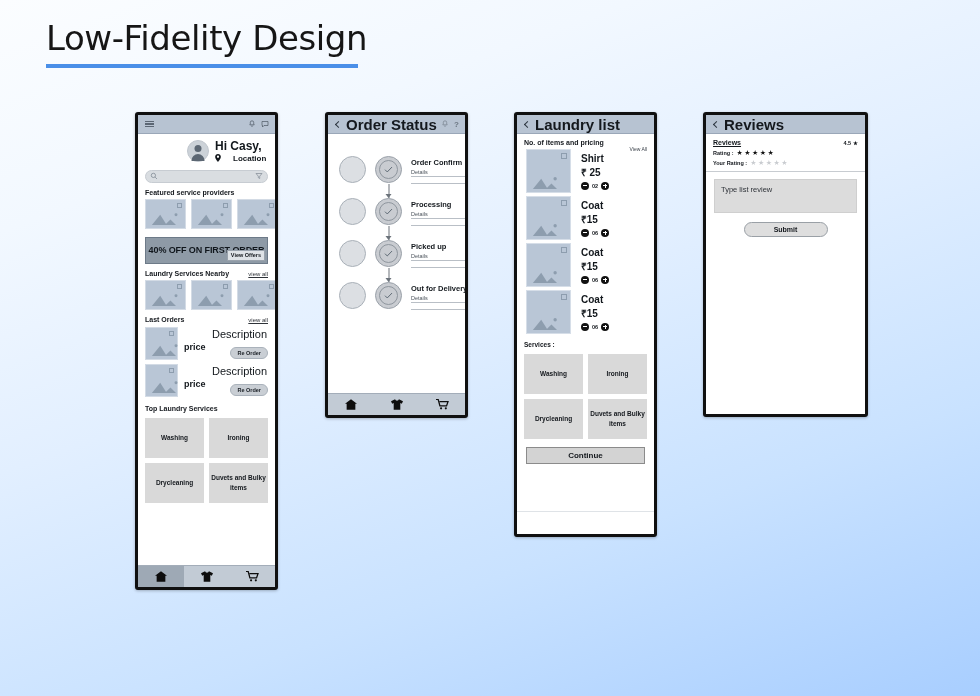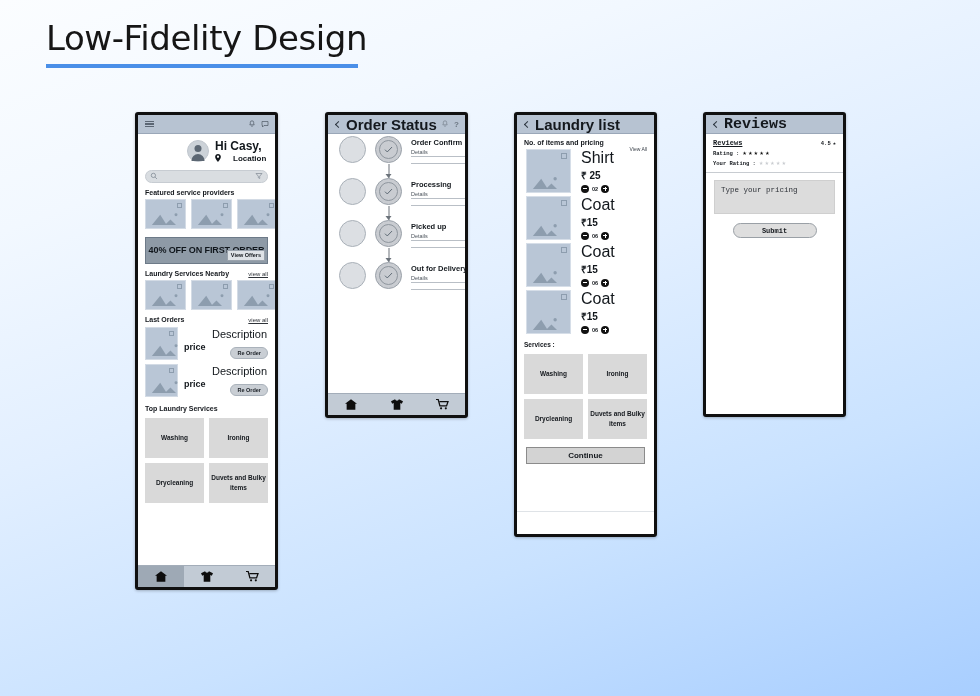--- a/index.html
+++ b/index.html
@@ -122,21 +122,21 @@
   .tabbar {
     position:absolute; left:0; right:0; bottom:0; height:22px;
     background:#c2cbd5; border-top:1px solid #a3adb9;
     display:flex; align-items:center;
   }
   .tab { flex:1; display:flex; align-items:center; justify-content:center; height:100%; }
   .tab.active { background:#9ea9b5; }
 
   
   #phone2 { left: 325px; top: 112px; width: 143px; height: 306px; }
-  .p2-body { height: calc(100% - 19px); position:relative; padding-top: 2px; }
+  .p2-body { height: calc(100% - 19px); position:relative; padding-top: 22px; }
   .step { display:flex; align-items:flex-start; gap:9px; padding: 0 0 0 11px; position:relative; height:42px; }
   .blob {
     width:27px;height:27px;border-radius:50%;background:#dcdfe3;border:1px solid #a9b0b8; flex:none;
   }
   .checkwrap { position:relative; flex:none; width:27px; }
   .check {
     width:27px;height:27px;border-radius:50%;background:#c9ccd1;border:1px solid #9aa1a9;
     display:flex;align-items:center;justify-content:center;
   }
   .check .inner {
@@ -158,37 +158,37 @@
   #phone3 { left: 514px; top: 112px; width: 143px; height: 425px; }
   .p3-body { height: calc(100% - 19px); position:relative; }
   .p3-head { display:flex; justify-content:space-between; align-items:flex-start; padding: 5px 7px 0 7px; }
   .p3-head .t { font-size:7px; font-weight:700; color:#14181d; }
   .p3-head .v { font-size:5px; color:#3a4049; align-self:flex-end; margin-bottom:-6px;}
   .item-row { display:flex; align-items:center; gap:10px; padding: 3px 7px 0 9px; }
   .item-thumb {
     width: 45px; height: 44px; flex:none; background:#b9c6d6; border:1px solid #d6dee8; position:relative;
   }
   .item-thumb::after{content:""; position:absolute; right:3px; top:3px; width:4px; height:4px; border:1px solid #8d9dae;}
-  .item-name { font-size:16px; color:#12171c; line-height:1.1; }
+  .item-name { font-size:10px; color:#12171c; line-height:1.1;font-weight:bold; }
   .item-price { font-size:10px; font-weight:700; color:#12171c; margin-top:1px; }
   .stepper { display:flex; align-items:center; gap:3px; margin-top:3px; }
   .qbtn { width:8px;height:8px;border-radius:50%;background:#121212; position:relative; display:inline-block;}
   .qbtn::before{content:"";position:absolute;left:2px;top:3.4px;width:4px;height:1.3px;background:#fff;}
   .qbtn.plus::after{content:"";position:absolute;left:3.4px;top:2px;width:1.3px;height:4px;background:#fff;}
   .qval { font-size:5.5px; font-weight:700; color:#14181d; }
   .svc-label { font-size:6.5px; font-weight:700; color:#14181d; margin: 7px 7px 3px 7px; }
   .continue {
     margin: 8px 9px 0 9px; height: 17px; background:#d3d3d3; border:1px solid #8b8b8b;
     display:flex; align-items:center; justify-content:center;
     font-size:8px; font-weight:700; color:#14181d;
   }
   .p3-rule { position:absolute; left:0; right:0; bottom:22px; height:1px; background:#dfe3e7; }
 
   
-  #phone4 { left: 703px; top: 112px; width: 143px; height: 305px; font-family: Liberation Mono, monospace; }
+  #phone4 { left: 703px; top: 112px; width: 165px; height: 305px; }
   .p4-body { height: calc(100% - 19px); position:relative; }
   .rev-head { display:flex; justify-content:space-between; align-items:center; padding: 5px 7px 0 7px; }
   .rev-title { font-size:7px; font-weight:700; color:#12171c; text-decoration:underline; }
   .rev-score { font-size:5.5px; font-weight:700; color:#14181d; display:flex; align-items:center; gap:2px;}
   .rating-line { display:flex; align-items:center; gap:3px; padding: 3px 7px 0 7px; }
   .rl-label { font-size:5.5px; font-weight:700; color:#14181d; }
   .stars { display:flex; gap:1.5px; font-size:7px; line-height:1; color:#111; }
   .stars.empty { color:#c9ccd0; }
   .rev-sep { height:1px; background:#c8ccd1; margin: 5px 0 0 0; }
   .review-input {
@@ -627,17 +627,17 @@
       <span class="rl-label">Your Rating :</span>
       <span class="stars empty">
         <span>★</span>
             <span>★</span>
             <span>★</span>
             <span>★</span>
             <span>★</span>
       </span>
     </div>
     <div class="rev-sep"></div>
-    <div class="review-input">Type your pricing</div>
+    <div class="review-input">Type list review</div>
     <div class="submit">Submit</div>
   </div>
  </div>
 </div>
 
 </body></html>

